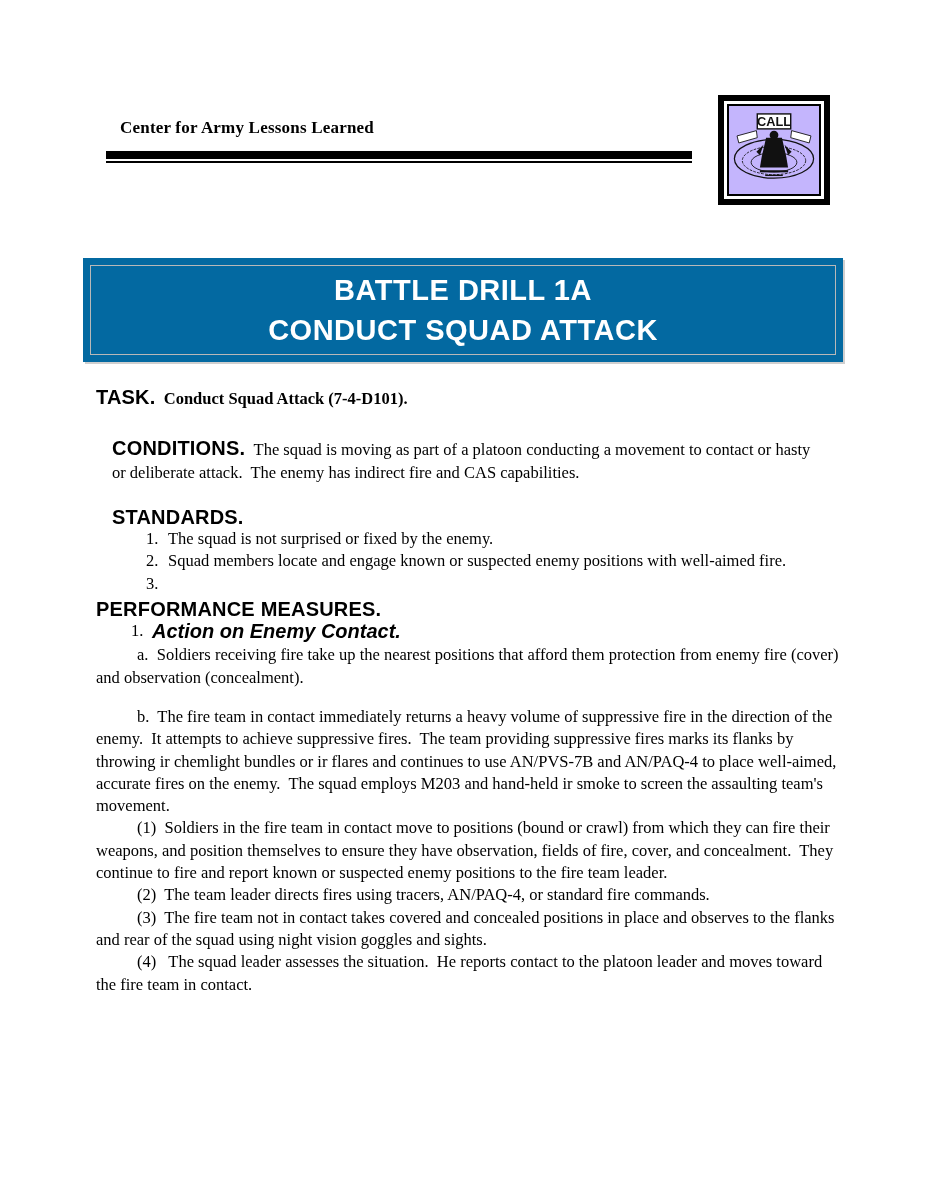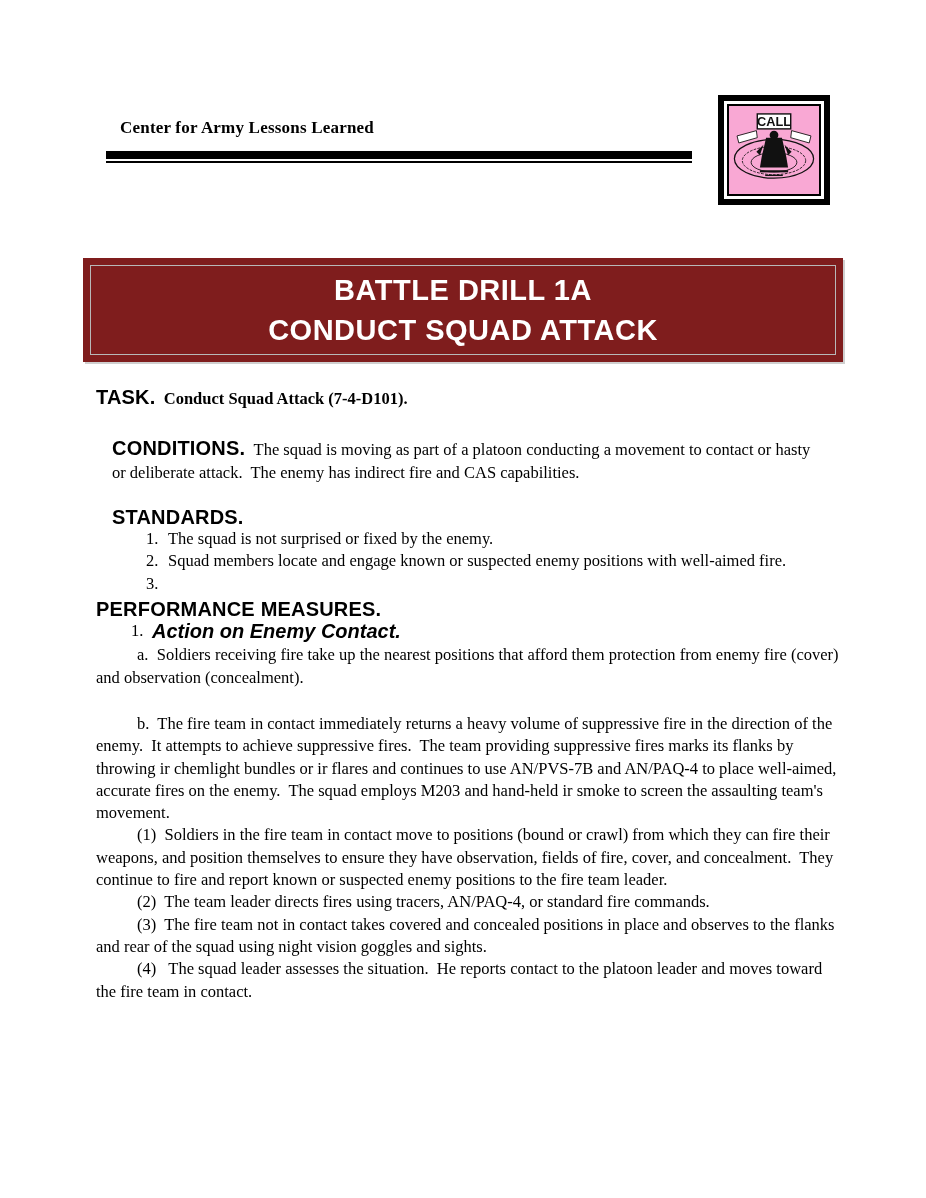--- a/index.html
+++ b/index.html
@@ -39,34 +39,34 @@
     padding: 6px;
   }
   .logo-mat {
     width: 100%; height: 100%;
     background: #fff;
     padding: 3px;
   }
   .logo-inner {
     width: 100%; height: 100%;
     border: 2px solid #000;
-    background: #f9a8d4;
+    background: #c4b5fd;
     display: flex; align-items: center; justify-content: center;
     overflow: hidden;
   }
   .logo-inner svg { width: 100%; height: 100%; }
 
   
   .banner {
     position: absolute;
     left: 83px;
     top: 258px;
     width: 760px;
     height: 104px;
-    background: #7f1d1d;
+    background: #0369a1;
     box-shadow: 2px 2px 0 #cfcfcf;
   }
   .banner .inner {
     position: absolute;
     inset: 7px;
     border: 1px solid #b8b8b8;
     display: flex;
     flex-direction: column;
     align-items: center;
     justify-content: center;
@@ -104,21 +104,21 @@
   .std-item .num { position: absolute; left: 34px; white-space: normal; }
   .pm-measure { padding-left: 56px; position: relative; }
   .pm-measure .num { position: absolute; left: 35px; }
   .pm-title {
     font-family: "Liberation Sans", sans-serif;
     font-weight: bold;
     font-style: italic;
     font-size: 20px;
   }
   .para { text-indent: 41px; white-space: pre-wrap; }
-  .para.gap-before { margin-top: 24px; }
+  .para.gap-before { margin-top: 17px; }
 </style>
 </head>
 <body>
 
 <div class="page">
 
   <div class="org-name">Center for Army Lessons Learned</div>
   <div class="header-rule">
     <div class="thick"></div>
     <div class="thin"></div>

